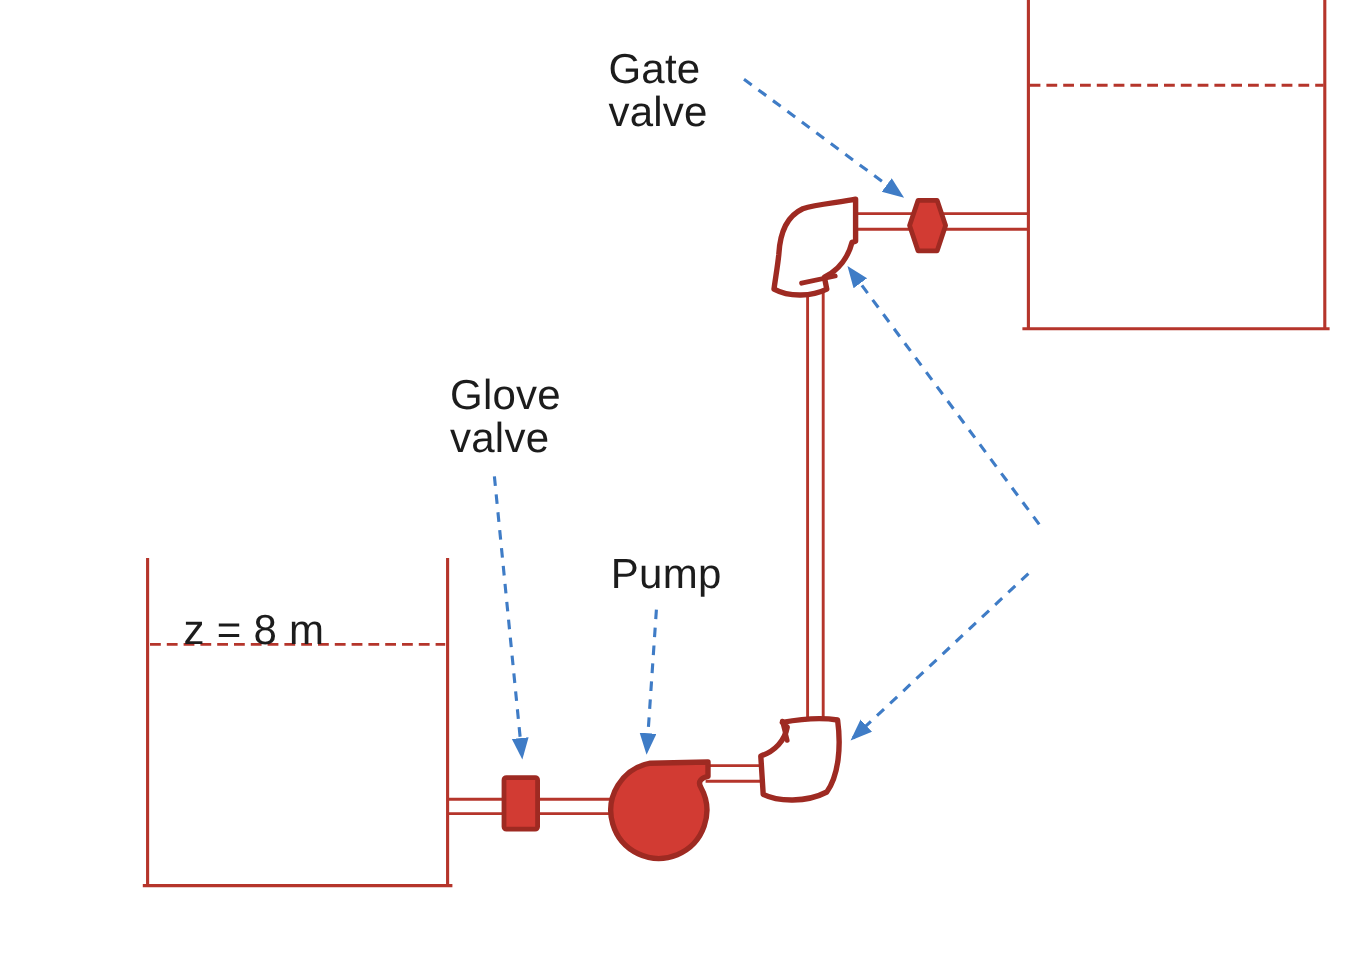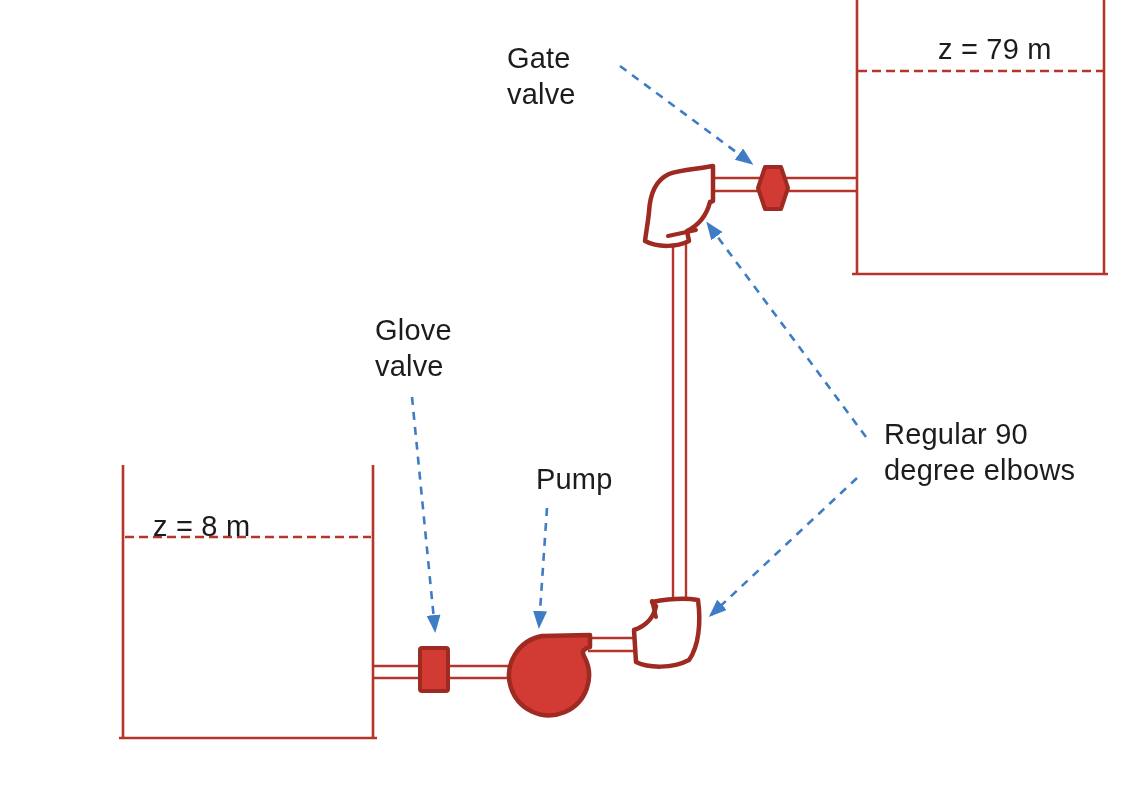--- a/index.html
+++ b/index.html
@@ -15,21 +15,21 @@
     background: var(--background, #fff);
     overflow: hidden;
   }
   #diagram-svg {
     position: absolute;
     left: 0;
     top: 0;
   }
   .lbl {
     position: absolute;
-    font-size: 29px;
+    font-size: 35px;
     line-height: 36px;
     color: var(--text-color, #1c1c1c);
     white-space: pre-line;
     letter-spacing: 0.2px;
   }
   
   .tank-wall   { stroke: var(--pipe-red); stroke-width: 2.6; fill: none; }
   .water-line  { stroke: var(--pipe-red); stroke-width: 2.4; fill: none;
                  stroke-dasharray: 9 5; }
   .pipe        { stroke: var(--pipe-red); stroke-width: 2.4; fill: none; }
@@ -106,21 +106,18 @@
       <line class="arrow" x1="857" y1="478" x2="711" y2="615" marker-end="url(#ah)"></line>
     </g>
   </svg>
 
   <div class="lbl" style="left:507px; top:40px">Gate
 valve</div>
 
   <div class="lbl" style="left:375px; top:312px">Glove
 valve</div>
 
-  <div class="lbl" style="left:536px; top:461px">Pump</div>
+  <div class="lbl" style="left:509px; top:461px">Pump</div>
 
-  <div class="lbl" style="left:884px; top:416px">Regular 90
-degree elbows</div>
 
-  <div class="lbl" style="left:938px; top:31px">z = 79 m</div>
 
   <div class="lbl" style="left:153px; top:508px">z = 8 m</div>
 </div>
 
 </body></html>

